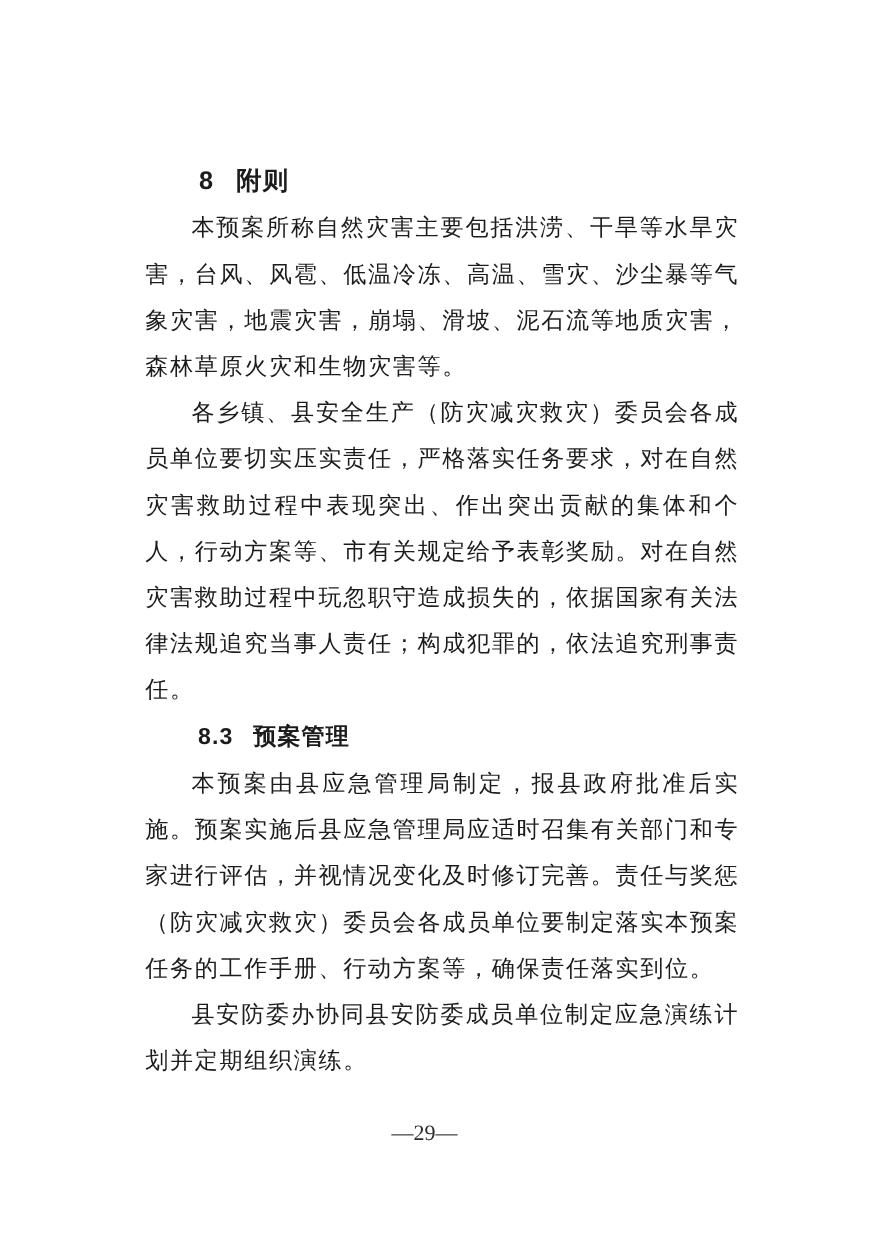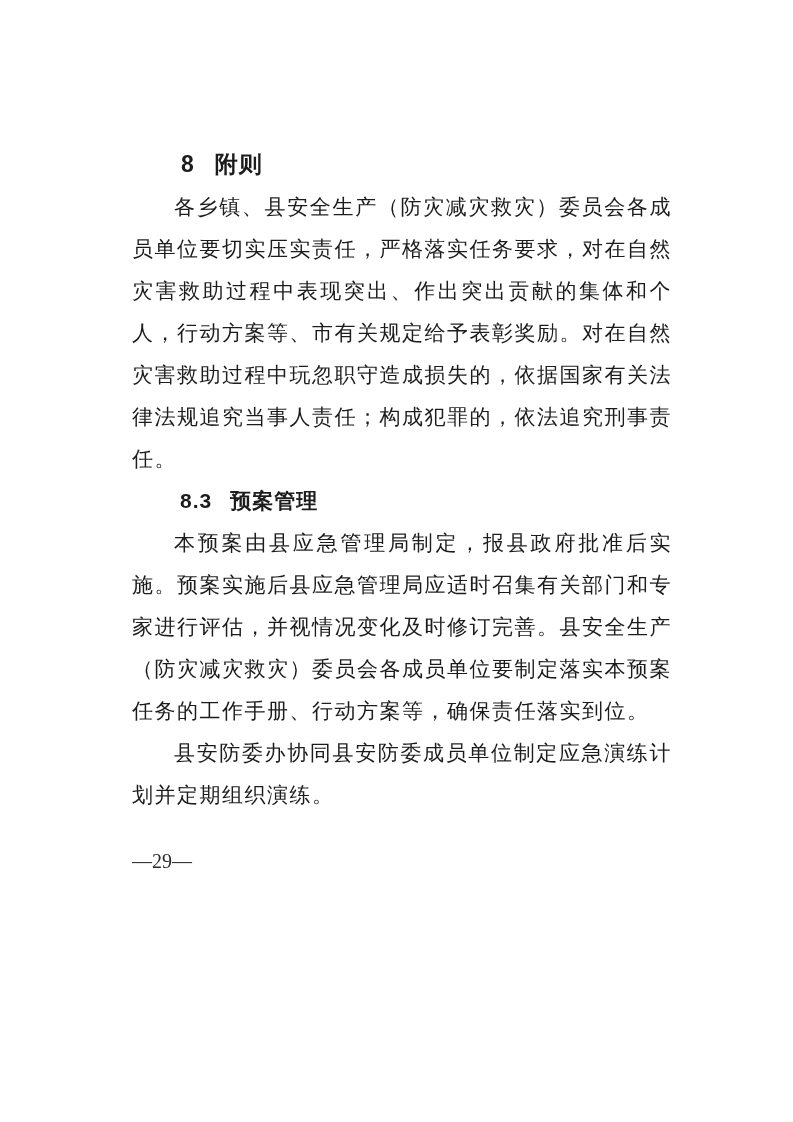--- a/index.html
+++ b/index.html
@@ -52,43 +52,44 @@
     margin: 0;
     font-size: 21px;
     line-height: 42px;
     letter-spacing: 1.5px;
     text-align: justify;
     text-indent: 2em;
   }
   .page-footer {
     margin-top: 24px;
     padding-right: 32px;
-    text-align: left;
+    text-align: center;
     font-size: 20px;
     line-height: 42px;
     color: #2a2a2a;
   }
 </style>
 </head>
 <body>
 
 <div class="page">
   <div class="content">
 
     <h1 class="chapter-heading">
       <span class="h-num">8</span><span class="h-title">附则</span>
     </h1>
 
+    <p class="body-paragraph">本预案所称自然灾害主要包括洪涝、干旱等水旱灾害，台风、风雹、低温冷冻、高温、雪灾、沙尘暴等气象灾害，地震灾害，崩塌、滑坡、泥石流等地质灾害，森林草原火灾和生物灾害等。</p>
 
     <p class="body-paragraph">各乡镇、县安全生产（防灾减灾救灾）委员会各成员单位要切实压实责任，严格落实任务要求，对在自然灾害救助过程中表现突出、作出突出贡献的集体和个人，行动方案等、市有关规定给予表彰奖励。对在自然灾害救助过程中玩忽职守造成损失的，依据国家有关法律法规追究当事人责任；构成犯罪的，依法追究刑事责任。</p>
 
     <h2 class="section-heading">
       <span class="h-num">8.3</span><span class="h-title">预案管理</span>
     </h2>
-    <p class="body-paragraph">本预案由县应急管理局制定，报县政府批准后实施。预案实施后县应急管理局应适时召集有关部门和专家进行评估，并视情况变化及时修订完善。县安全生产（防灾减灾救灾）委员会各成员单位要制定落实本预案任务的工作手册、行动方案等，确保责任落实到位。</p>
+    <p class="body-paragraph">本预案由县应急管理局制定，报县政府批准后实施。预案实施后县应急管理局应适时召集有关部门和专家进行评估，并视情况变化及时修订完善。责任与奖惩（防灾减灾救灾）委员会各成员单位要制定落实本预案任务的工作手册、行动方案等，确保责任落实到位。</p>
     <p class="body-paragraph">县安防委办协同县安防委成员单位制定应急演练计划并定期组织演练。</p>
 
     <div class="page-footer">
       <span>—29—</span>
     </div>
 
   </div>
 </div>
 
 </body></html>

